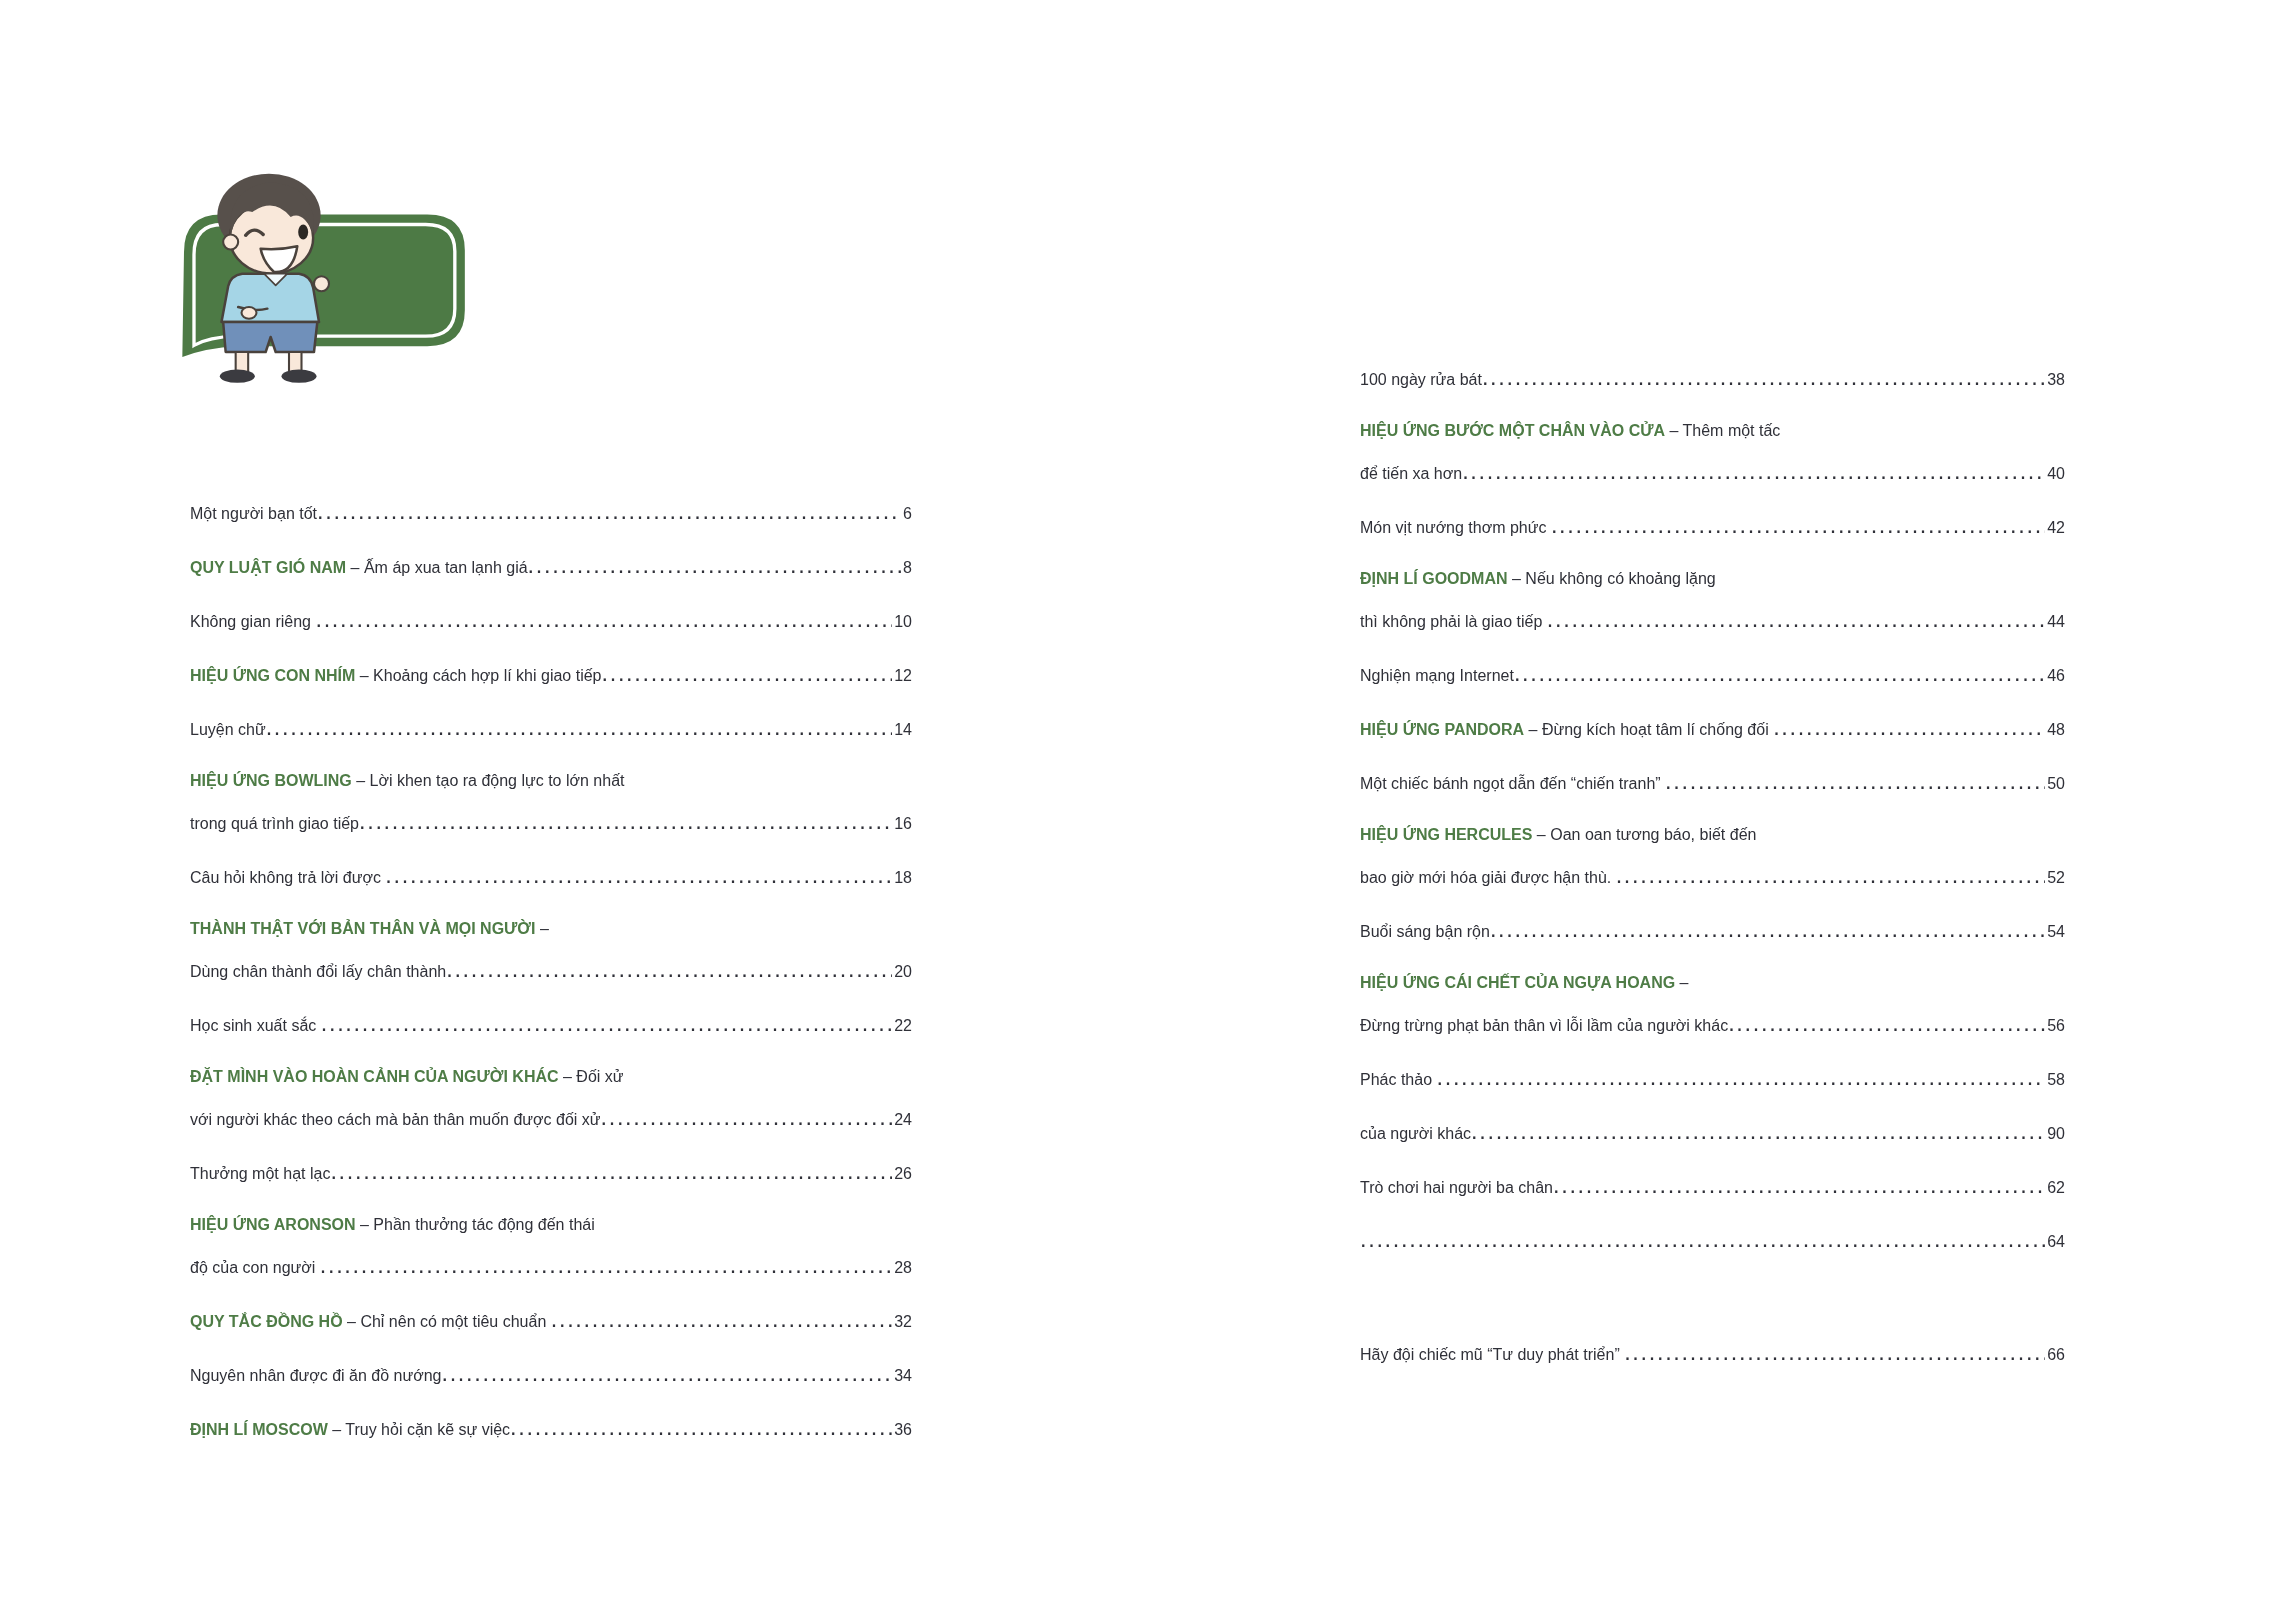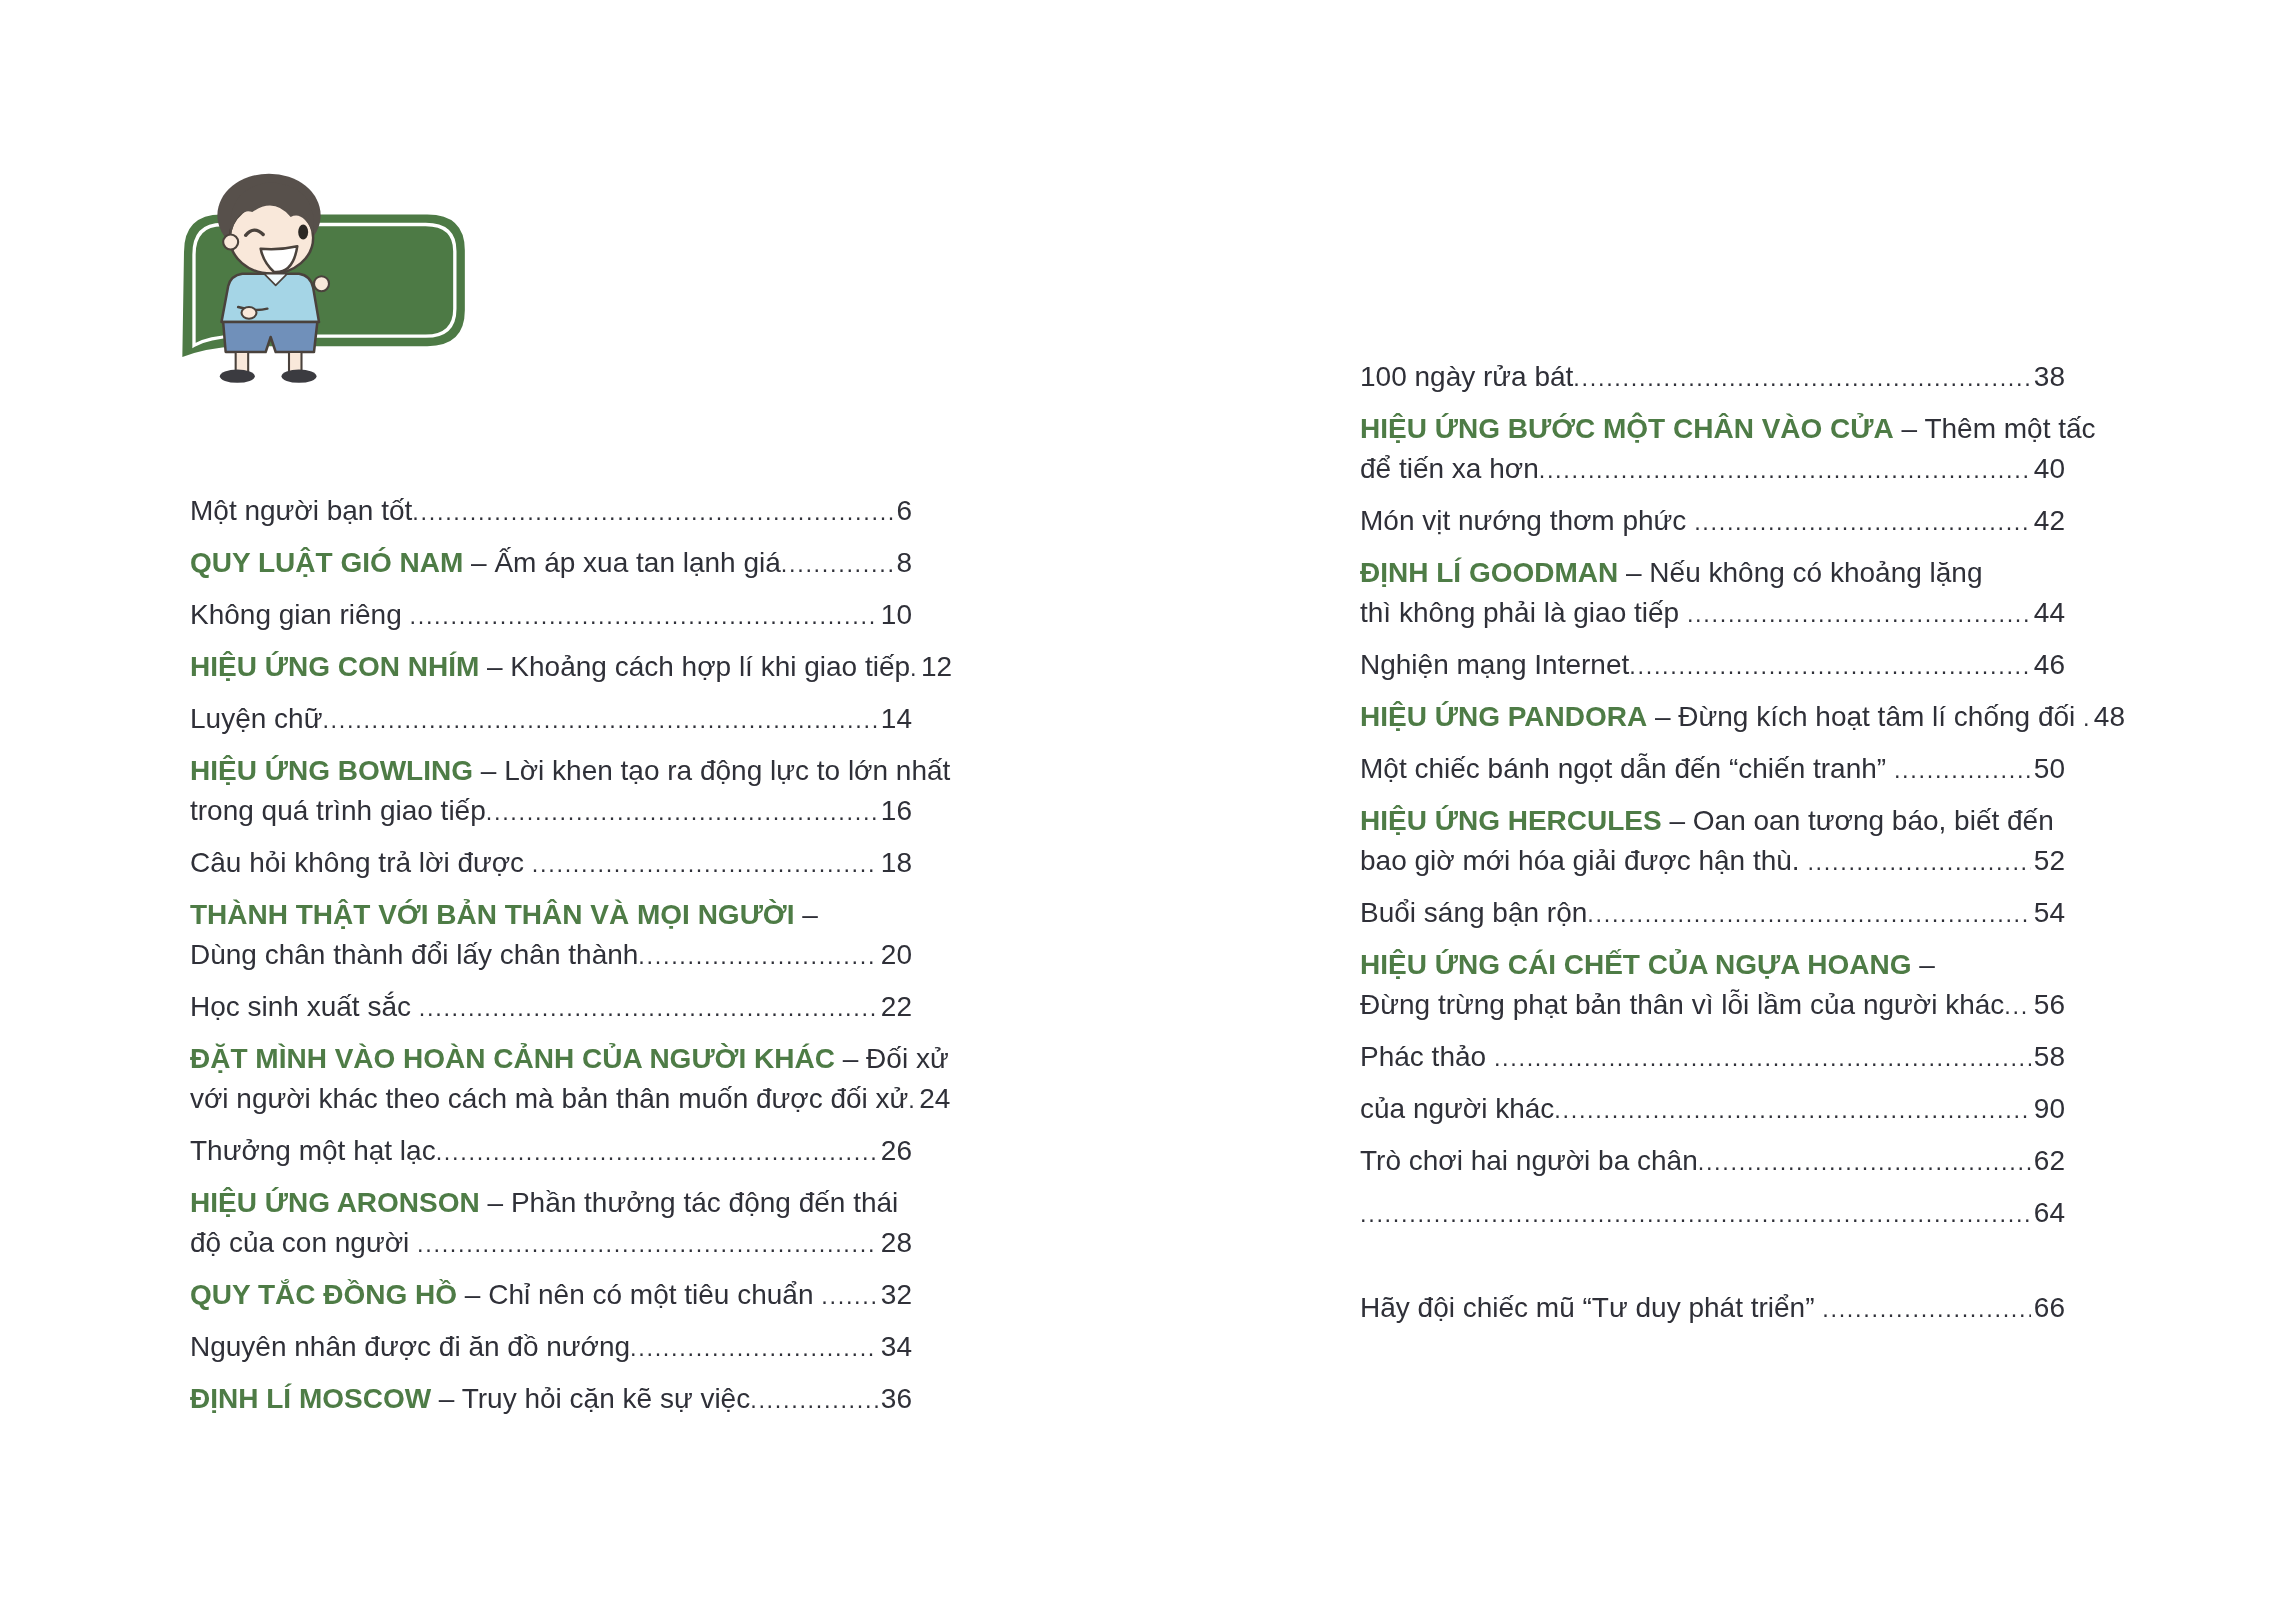--- a/index.html
+++ b/index.html
@@ -14,24 +14,24 @@
   .badge-title{
     position:absolute;left:307px;top:249px;width:167px;
     font-size:33px;font-weight:bold;letter-spacing:1.7px;
     color:var(--badge-title,#ffffff);text-align:center;white-space:nowrap;
   }
   
   .col{position:absolute;}
   #col-left{left:190px;top:491px;width:722px;}
   #col-right{left:1360px;top:357px;width:705px;}
   .entry{margin-bottom:11px;}
-  .entry.gap-before{margin-top:54px;}
+  .entry.gap-before{margin-top:70px;}
   .line{
     display:flex;align-items:baseline;
-    font-size:28px;line-height:40px;color:var(--text,#2f3038);
+    font-size:16px;line-height:40px;color:var(--text,#2f3038);
   }
   .t{flex:0 0 auto;white-space:pre;}
   .green{color:var(--green,#4e7c46);font-weight:bold;}
   .leader{flex:1 1 0;min-width:8.3px;overflow:hidden;white-space:nowrap;}
   .leader::after{
     content:"....................................................................................................................................................................................";
     letter-spacing:1.7px;font-size:23.4px;
   }
   .page-num{flex:0 0 auto;margin-left:2.5px;}
 </style>

